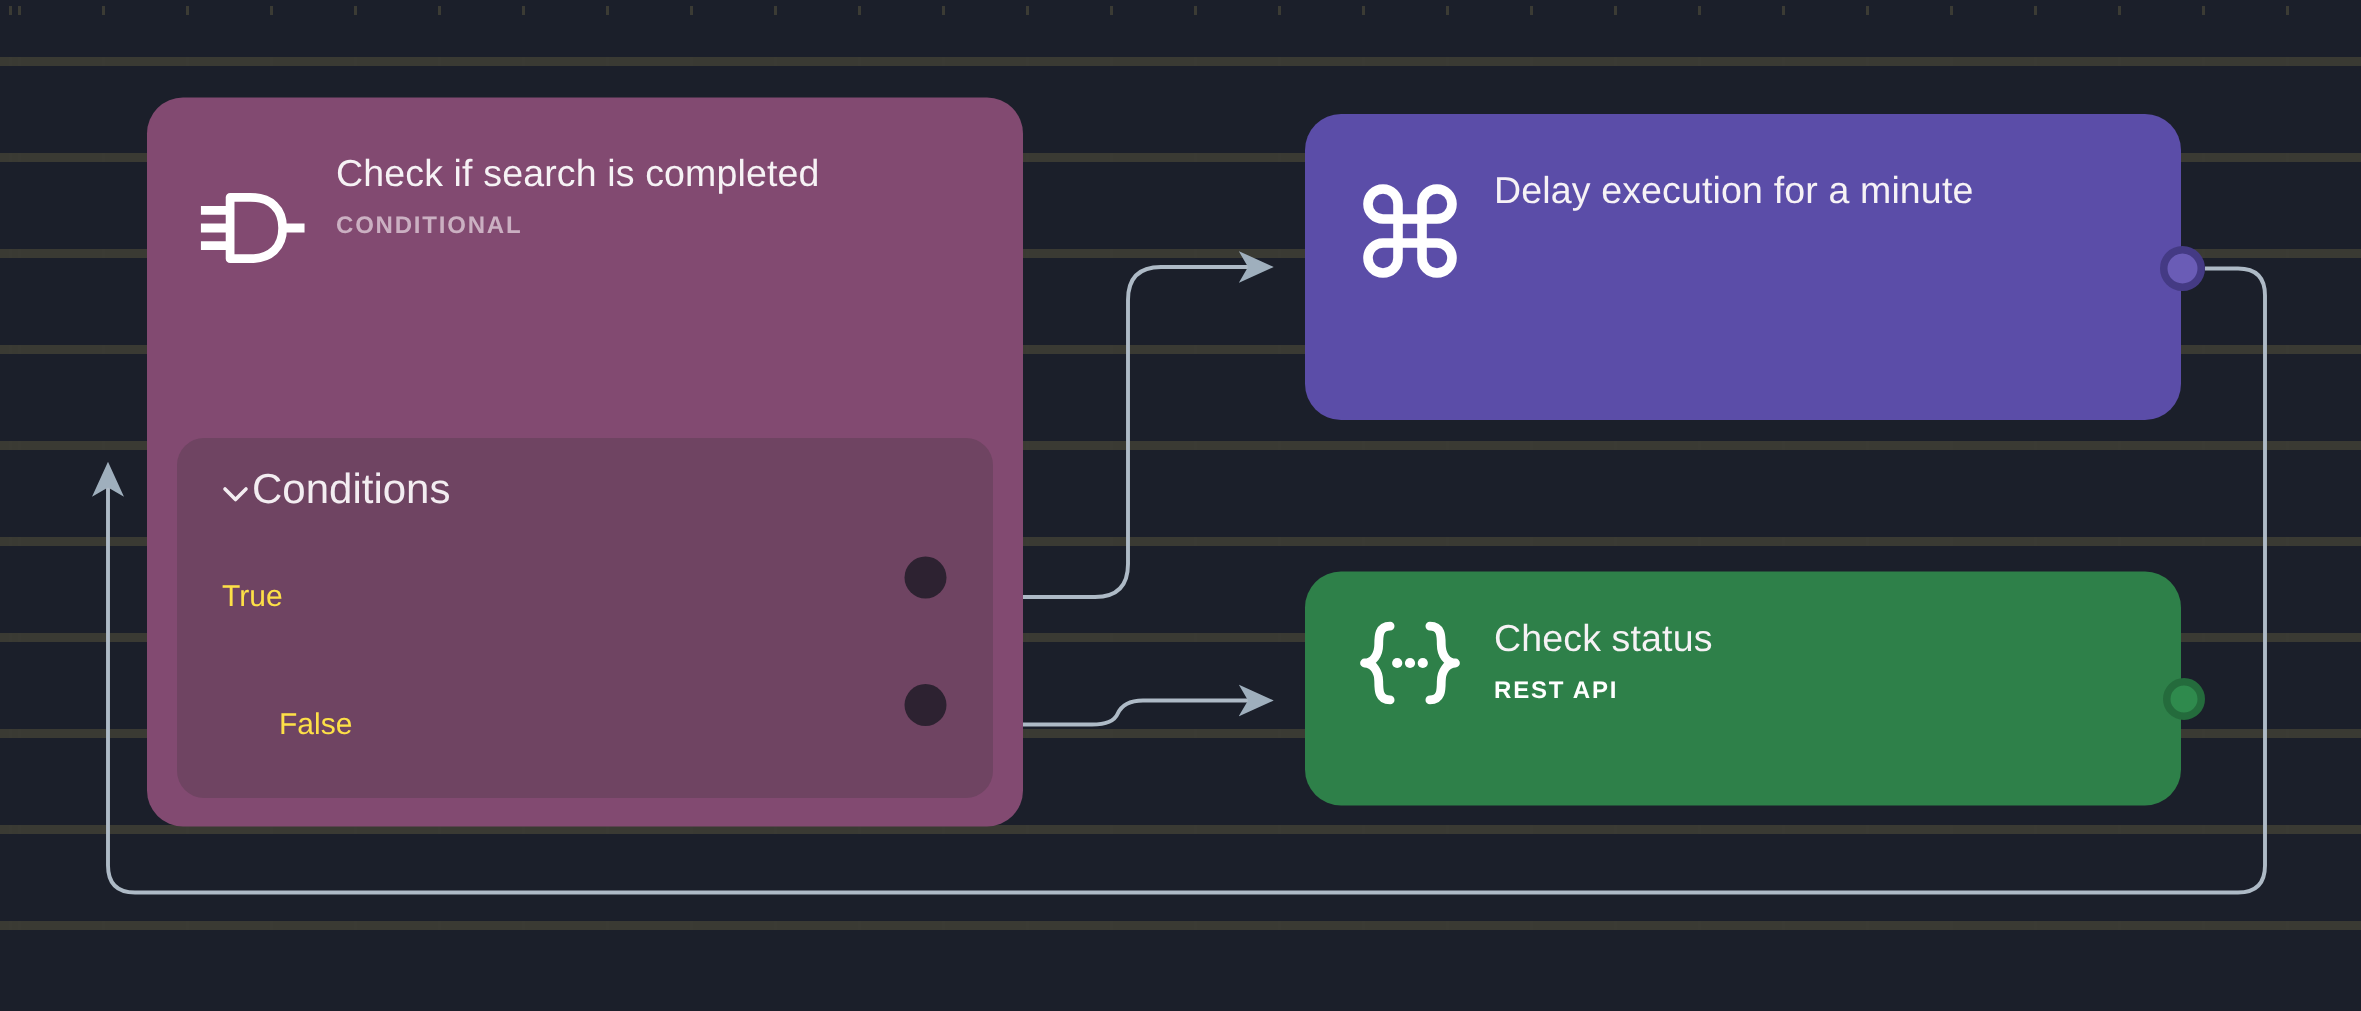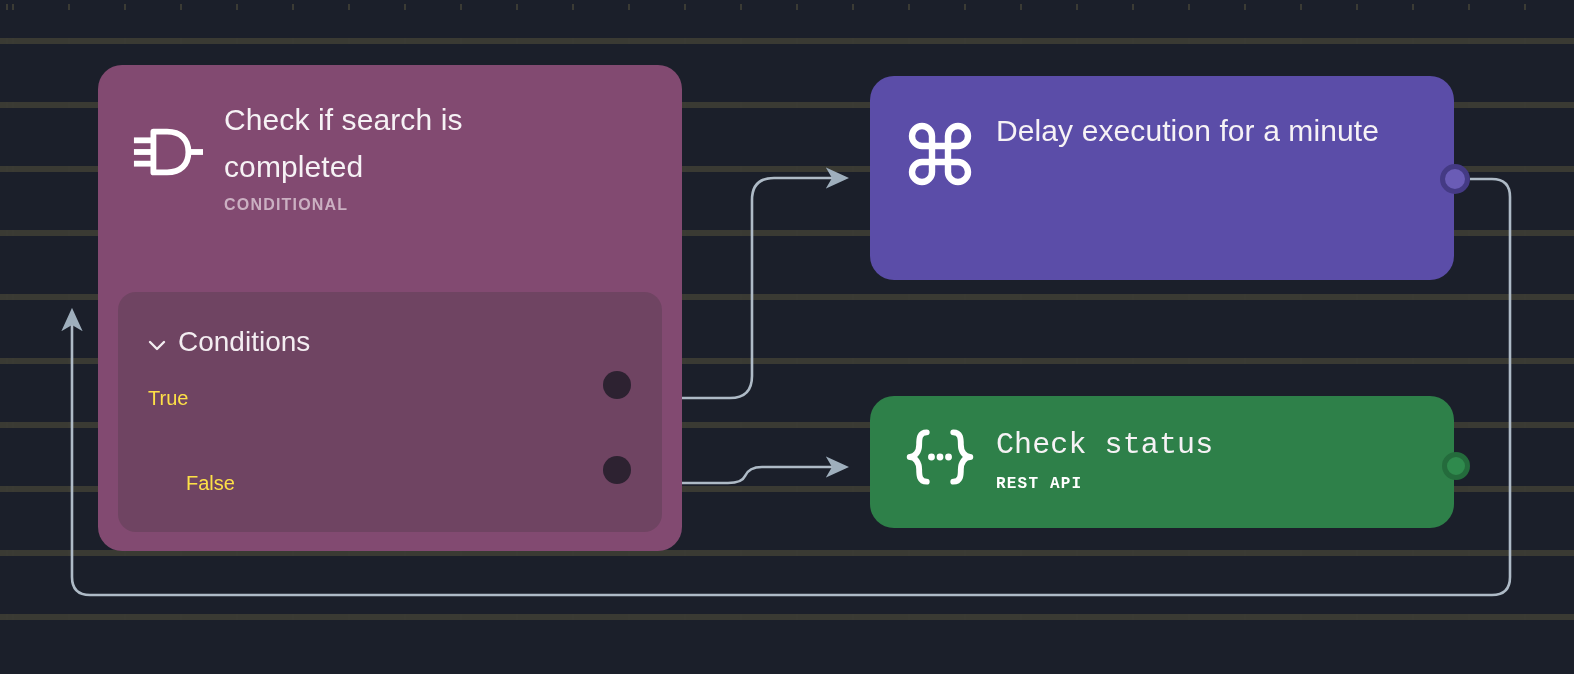--- a/index.html
+++ b/index.html
@@ -57,21 +57,21 @@
     flex: 0 0 auto;
     width: 72px;
     display: flex;
     align-items: center;
     justify-content: center;
     color: #ffffff;
   }
   .node-text { flex: 1 1 auto; min-width: 0; padding-top: 2px; }
   .node-title {
     color: #f6f2f5;
-    font-size: 30px;
+    font-size: 25px;
     line-height: 1.55;
     font-weight: 400;
     letter-spacing: 0.1px;
   }
   .node-subtitle {
     font-size: 16px;
     font-weight: 700;
     letter-spacing: 1.2px;
     margin-top: 6px;
   }
@@ -85,22 +85,22 @@
   #node-conditional .node-subtitle { color: #cbb0c2; }
   #node-conditional .node-icon { margin-top: 28px; }
 
   .conditions-panel {
     position: absolute;
     left: 20px; top: 227px; width: 544px; height: 240px;
     background: #6f4462;
     border-radius: 18px;
   }
   .conditions-header {
-    display: flex; align-items: center; gap: 10px;
-    padding: 34px 0 0 28px;
+    display: flex; align-items: center; 
+    padding: 18px 0 0 28px;
     color: #f3edf1;
     font-size: 28px;
     text-align: right;
   }
   .chevron { display: block; width: 22px; height: 22px; }
   .cond-row {
     position: absolute; left: 0; right: 0;
     height: 40px;
     display: flex; align-items: center;
   }
@@ -131,23 +131,22 @@
   #node-command .node-icon { margin-top: 16px; }
   #port-command {
     left: 1440px; top: 164px; width: 30px; height: 30px;
     position: absolute; border-radius: 50%;
     background: #6a5cb6; border: 5px solid #443a84;
     box-sizing: border-box;
   }
 
   
   #node-rest {
-    left: 870px; top: 396px; width: 584px; height: 132px;
+    left: 870px; top: 381px; width: 584px; height: 156px;
     background: #2e8049;
-    font-family: Liberation Mono, monospace;
   }
   #node-rest .node-head { padding-top: 24px; }
   #node-rest .node-subtitle { color: #ffffff; }
   #node-rest .node-icon { margin-top: 6px; }
   #port-rest {
     left: 1442px; top: 452px; width: 28px; height: 28px;
     position: absolute; border-radius: 50%;
     background: #2f8a4d; border: 5px solid #246b3c;
     box-sizing: border-box;
   }

